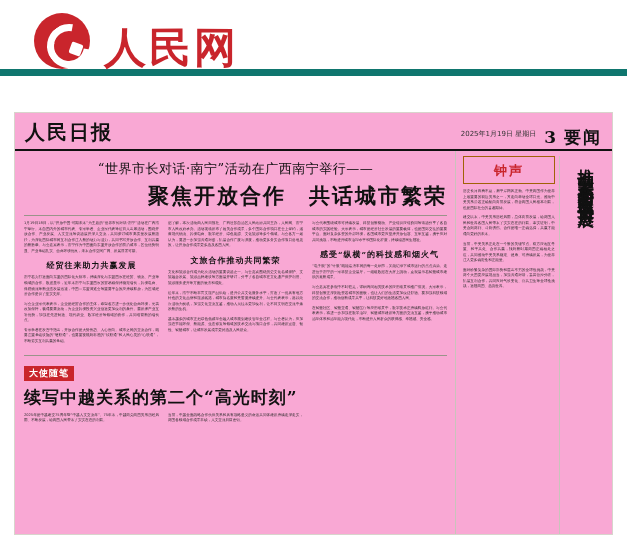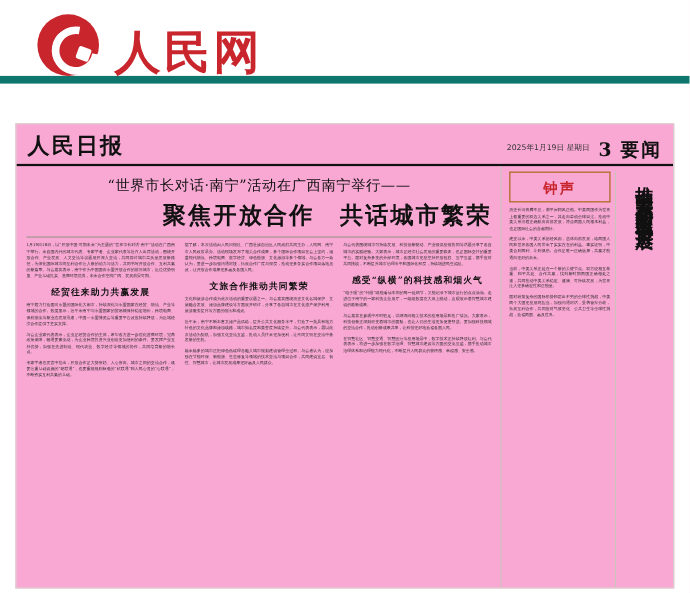--- a/index.html
+++ b/index.html
@@ -306,20 +306,33 @@
           </div>
           <div class="col">
             <p class="ptxt">与会代表围绕城市可持续发展、科技创新驱动、产业链供应链协同等话题分享了各自城市的实践经验。大家表示，城市是经济社会发展的重要载体，也是国际交往的重要平台。面对复杂多变的外部环境，各国城市更应坚持开放包容、互学互鉴，携手应对共同挑战，不断提升城市治理水平和国际化程度，持续增进民生福祉。</p>
             <div class="subhead">感受“纵横”的科技感和烟火气</div>
             <p class="ptxt">“电子眼”的“针眼”既能看清车间的每一处细节，又能记录下城市运行的点点滴滴。走进位于南宁的一家科技企业展厅，一组组数据在大屏上跳动，直观展示着智慧城市建设的最新成果。</p>
             <p class="ptxt">与会嘉宾在参观中不时驻足，详细询问相关技术的应用场景和推广情况。大家表示，科技创新正深刻改变着城市的面貌，也让人们的生活更加便捷舒适。要加强科技领域的交流合作，推动创新成果共享，让科技更好地造福各国人民。</p>
             <p class="ptxt">在智慧社区、智慧交通、智慧医疗等应用场景中，数字技术正持续释放红利。与会代表表示，将进一步加强在数字治理、智慧城市建设等方面的交流互鉴，携手推动城市治理体系和治理能力现代化，不断提升人民群众的获得感、幸福感、安全感。</p>
           </div>
         </div>
 
+        <div class="feature">
+          <span class="feature-tag">大使随笔</span>
+          <div class="feature-title">续写中越关系的第二个“高光时刻”</div>
+          <div class="cols3" style="margin-top:4px;">
+            <div class="col">
+              <p class="ptxt">2025年是中越建交75周年暨“中越人文交流年”。75年来，中越两党两国关系历经风雨、不断发展，给两国人民带来了实实在在的利益。</p>
+            </div>
+            <div class="col">
+              <p class="ptxt">当前，中越全面战略合作伙伴关系和具有战略意义的命运共同体建设持续走深走实，两国各领域合作成果丰硕，人文交流日益密切。</p>
+            </div>
+            <div class="col"></div>
+          </div>
+        </div>
 
       </div>
 
       <div class="right-zone">
         <div class="right-inner">
           <div class="right-text">
             <div class="bell-box">
               <span class="bell-title">钟声</span>
             </div>
             <p class="ptxt">历史长河奔腾不息，潮平岸阔风正劲。中美两国作为世界上最重要的双边关系之一，其走向牵动全球目光。推动中美关系沿着正确航向向前发展，符合两国人民根本利益，也是国际社会的普遍期待。</p>

